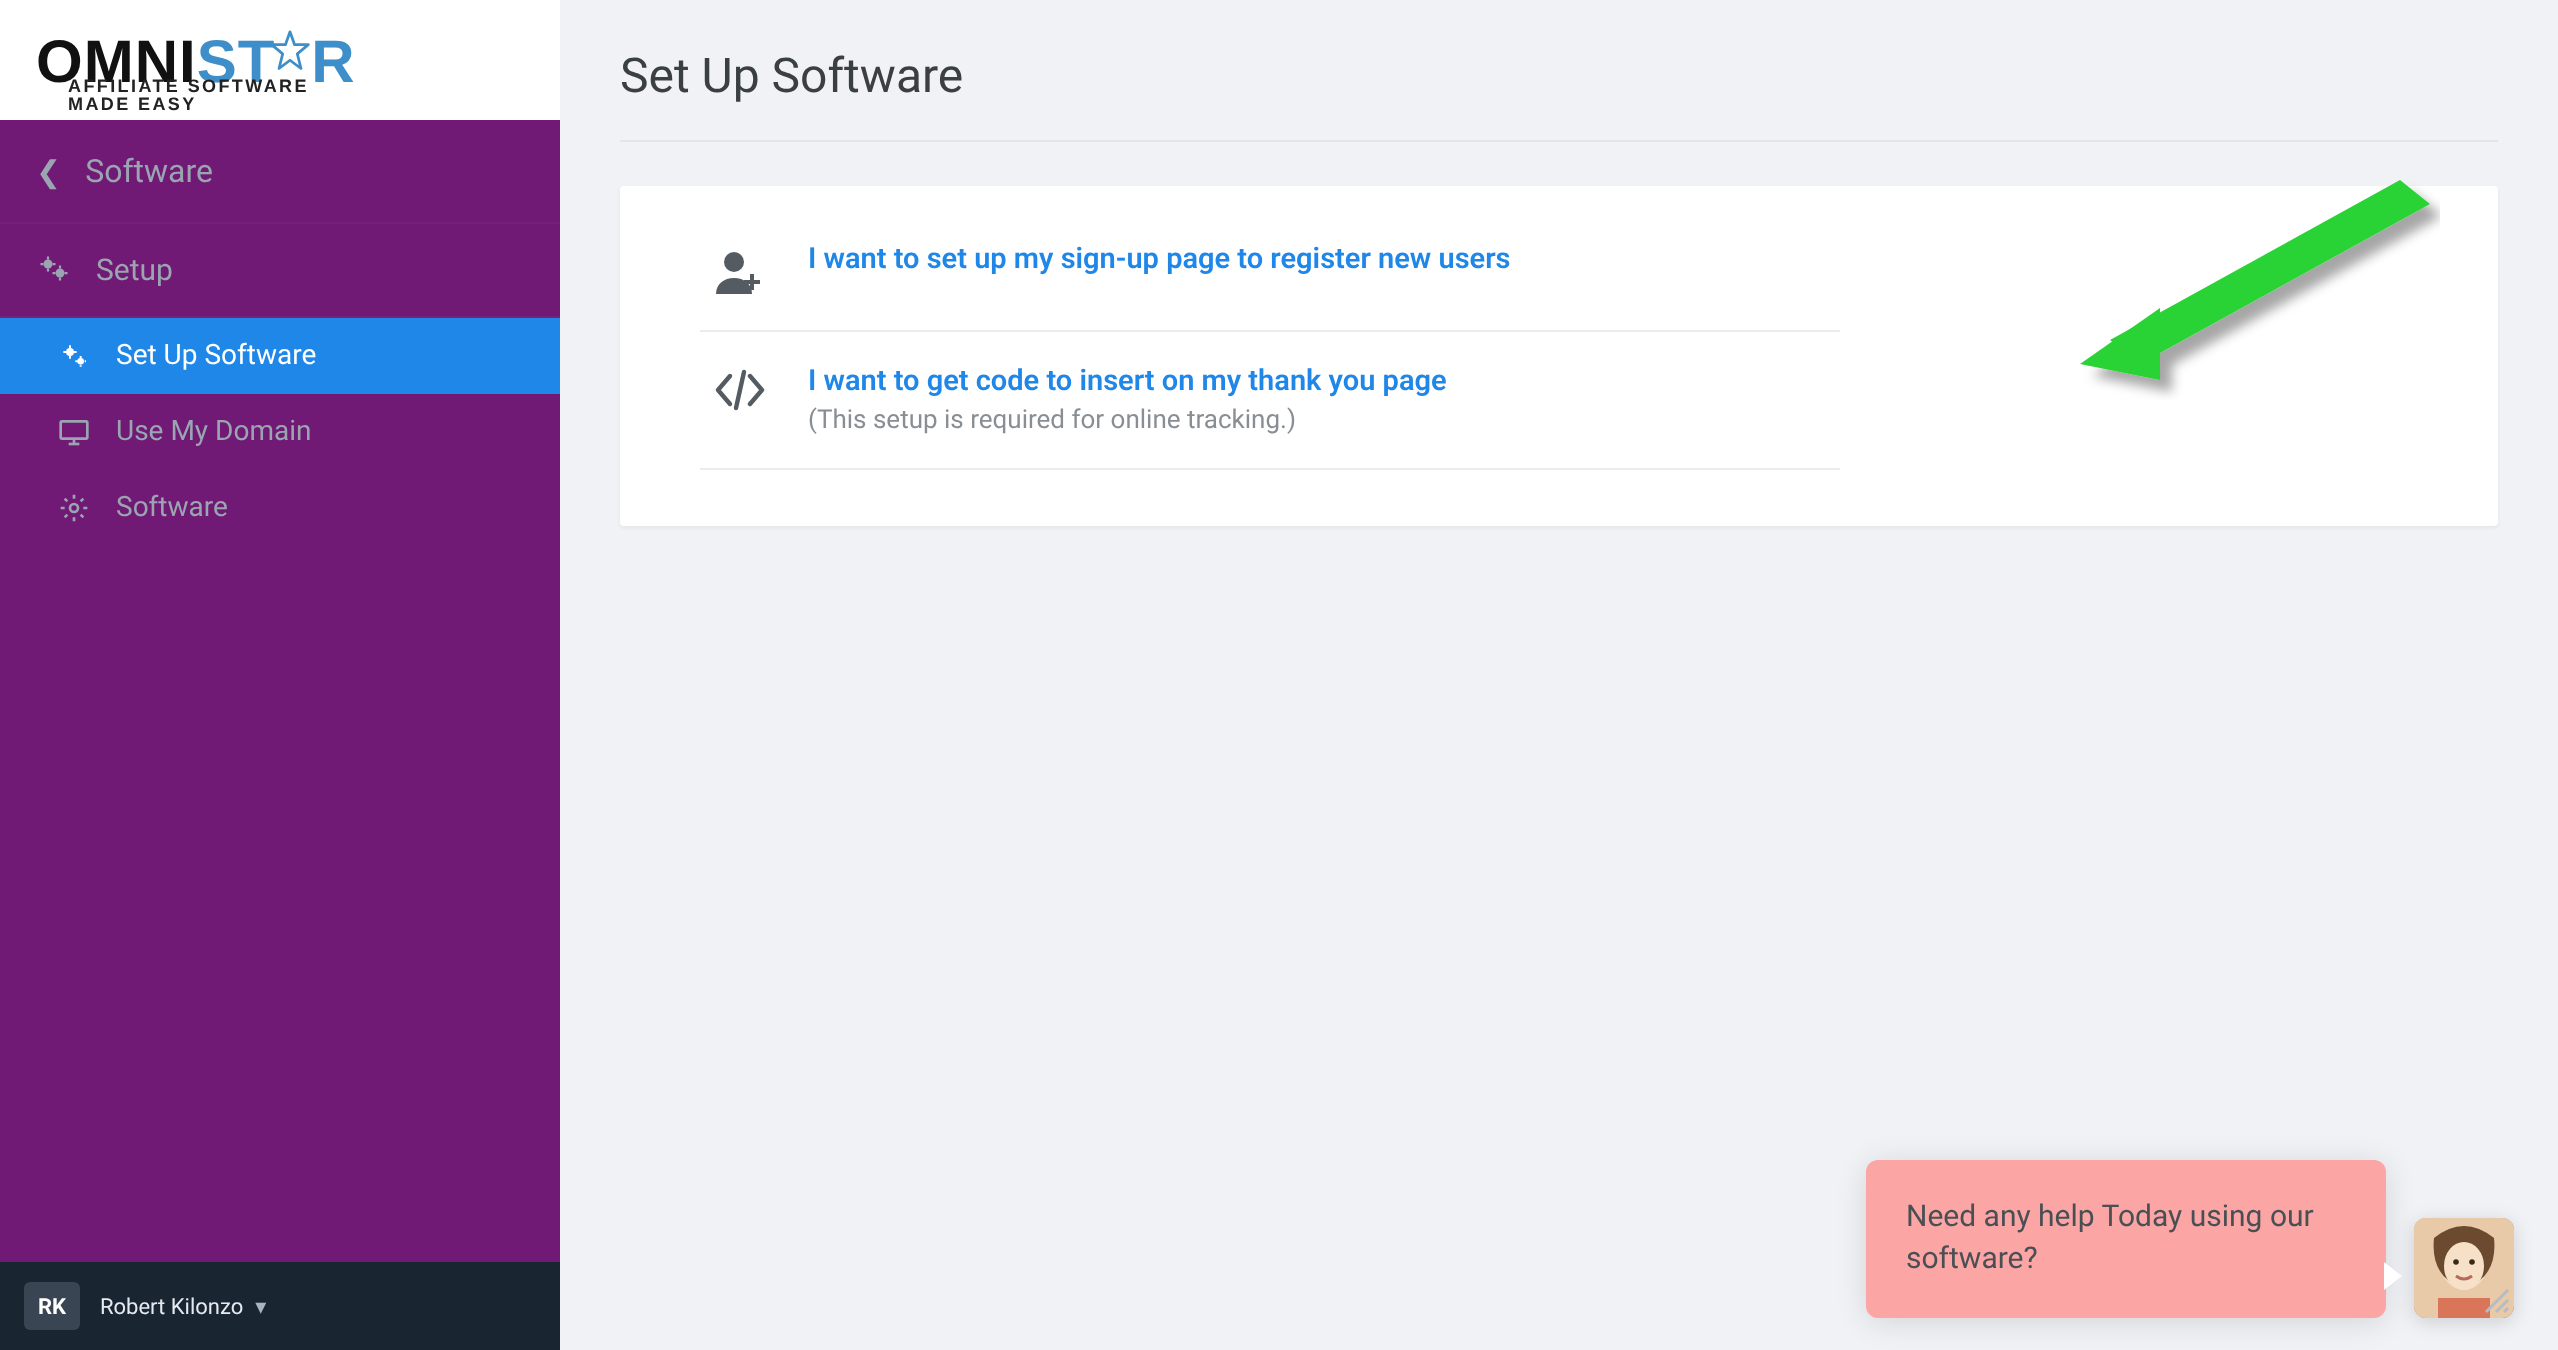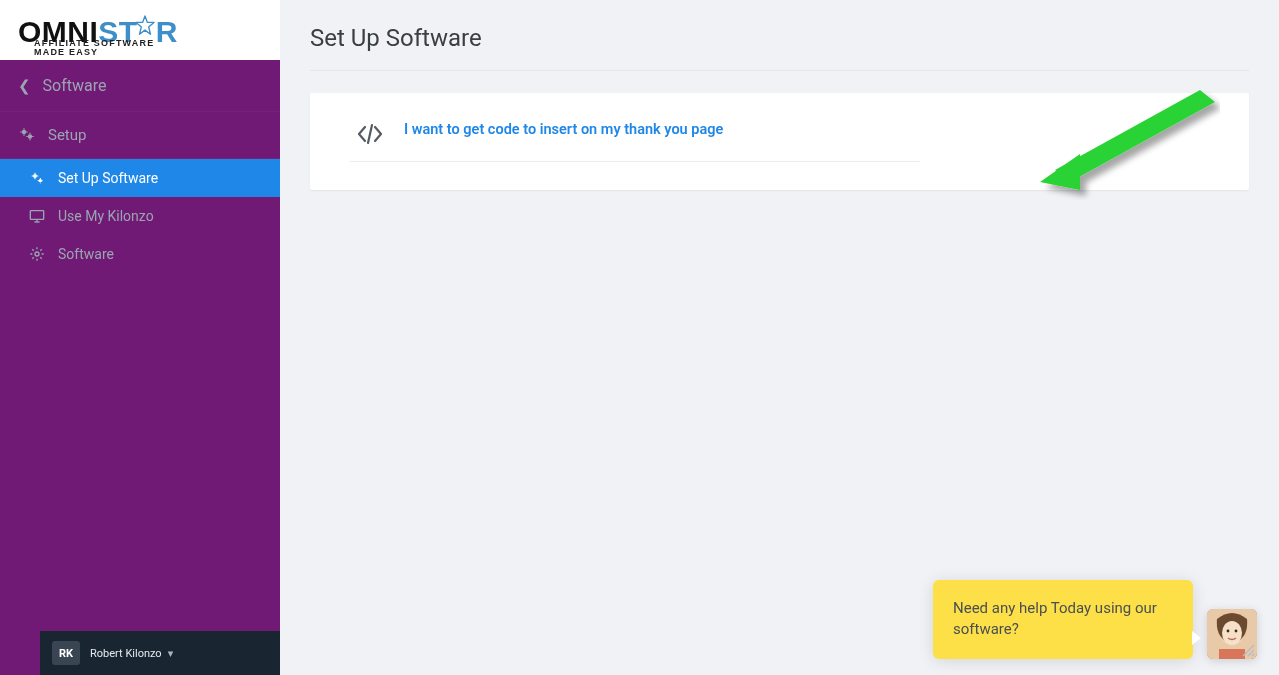--- a/index.html
+++ b/index.html
@@ -93,21 +93,20 @@
     background: #1f87e8;
     color: #fff;
   }
   .sidebar-footer {
     margin-top: auto;
     display: flex;
     align-items: center;
     padding: 10px 12px;
     background: #1a2532;
     color: #dbe2ea;
-    margin-left: 40px;
   }
   .avatar-badge {
     width: 28px; height: 24px;
     background: #3a4553;
     color: #fff;
     font-size: 11px;
     font-weight: 700;
     display: flex;
     align-items: center;
     justify-content: center;
@@ -177,21 +176,21 @@
 
   
   .chat-widget {
     position: absolute;
     right: 22px;
     bottom: 16px;
     display: flex;
     align-items: flex-end;
   }
   .chat-bubble {
-    background: #fde047;
+    background: #fca5a5;
     border-radius: 6px;
     box-shadow: 0 2px 16px rgba(0,0,0,0.12);
     padding: 18px 20px;
     max-width: 260px;
     color: #4a4f54;
     font-size: 15px;
     line-height: 1.45;
     margin-right: 14px;
     position: relative;
   }
@@ -266,21 +265,21 @@
     </div>
 
     <div class="nav-item">
       <span class="item-icon">
         <svg width="16" height="14" viewBox="0 0 24 20" fill="none" stroke="#9aa5b1" stroke-width="2">
             <rect x="2" y="2" width="20" height="13" rx="1"></rect>
             <line x1="8" y1="19" x2="16" y2="19"></line>
             <line x1="12" y1="15" x2="12" y2="19"></line>
           </svg>
       </span>
-      <span>Use My Kilonzo</span>
+      <span>Use My Domain</span>
     </div>
 
     <div class="nav-item">
       <span class="item-icon">
         <svg width="16" height="16" viewBox="0 0 24 24" fill="none" stroke="#9aa5b1" stroke-width="2">
             <circle cx="12" cy="12" r="3"></circle>
             <path d="M12 2v3M12 19v3M2 12h3M19 12h3M5 5l2 2M17 17l2 2M5 19l2-2M17 7l2-2"></path>
           </svg>
       </span>
       <span>Software</span>
@@ -292,31 +291,45 @@
       <span class="user-caret">▾</span>
     </div>
   </aside>
 
   <main class="main">
     <h1 class="page-title">Set Up Software</h1>
 
     <div class="card">
       <div class="option-list">
 
+        <div class="option-row">
+          <div class="option-icon">
+            <svg width="28" height="26" viewBox="0 0 28 26" fill="#545b62">
+                <circle cx="11" cy="8" r="5"></circle>
+                <path d="M2 24c0-5 4-8 9-8s9 3 9 8"></path>
+                <rect x="19" y="14" width="2" height="8"></rect>
+                <rect x="16" y="17" width="8" height="2"></rect>
+              </svg>
+          </div>
+          <div class="option-body">
+            <div class="option-link">I want to set up my sign-up page to register new users</div>
+          </div>
+        </div>
 
         <div class="option-row">
           <div class="option-icon">
             <svg width="28" height="22" viewBox="0 0 28 22" fill="none" stroke="#545b62" stroke-width="2.2" stroke-linecap="round" stroke-linejoin="round">
                 <polyline points="9,4 3,11 9,18"></polyline>
                 <polyline points="19,4 25,11 19,18"></polyline>
                 <line x1="16" y1="2" x2="12" y2="20"></line>
               </svg>
           </div>
           <div class="option-body">
             <div class="option-link">I want to get code to insert on my thank you page</div>
+            <div class="option-sub">(This setup is required for online tracking.)</div>
           </div>
         </div>
 
 
       </div>
     </div>
 
     <div class="annotation-arrow">
       <svg width="180" height="110" viewBox="0 0 180 110">
         <defs>

